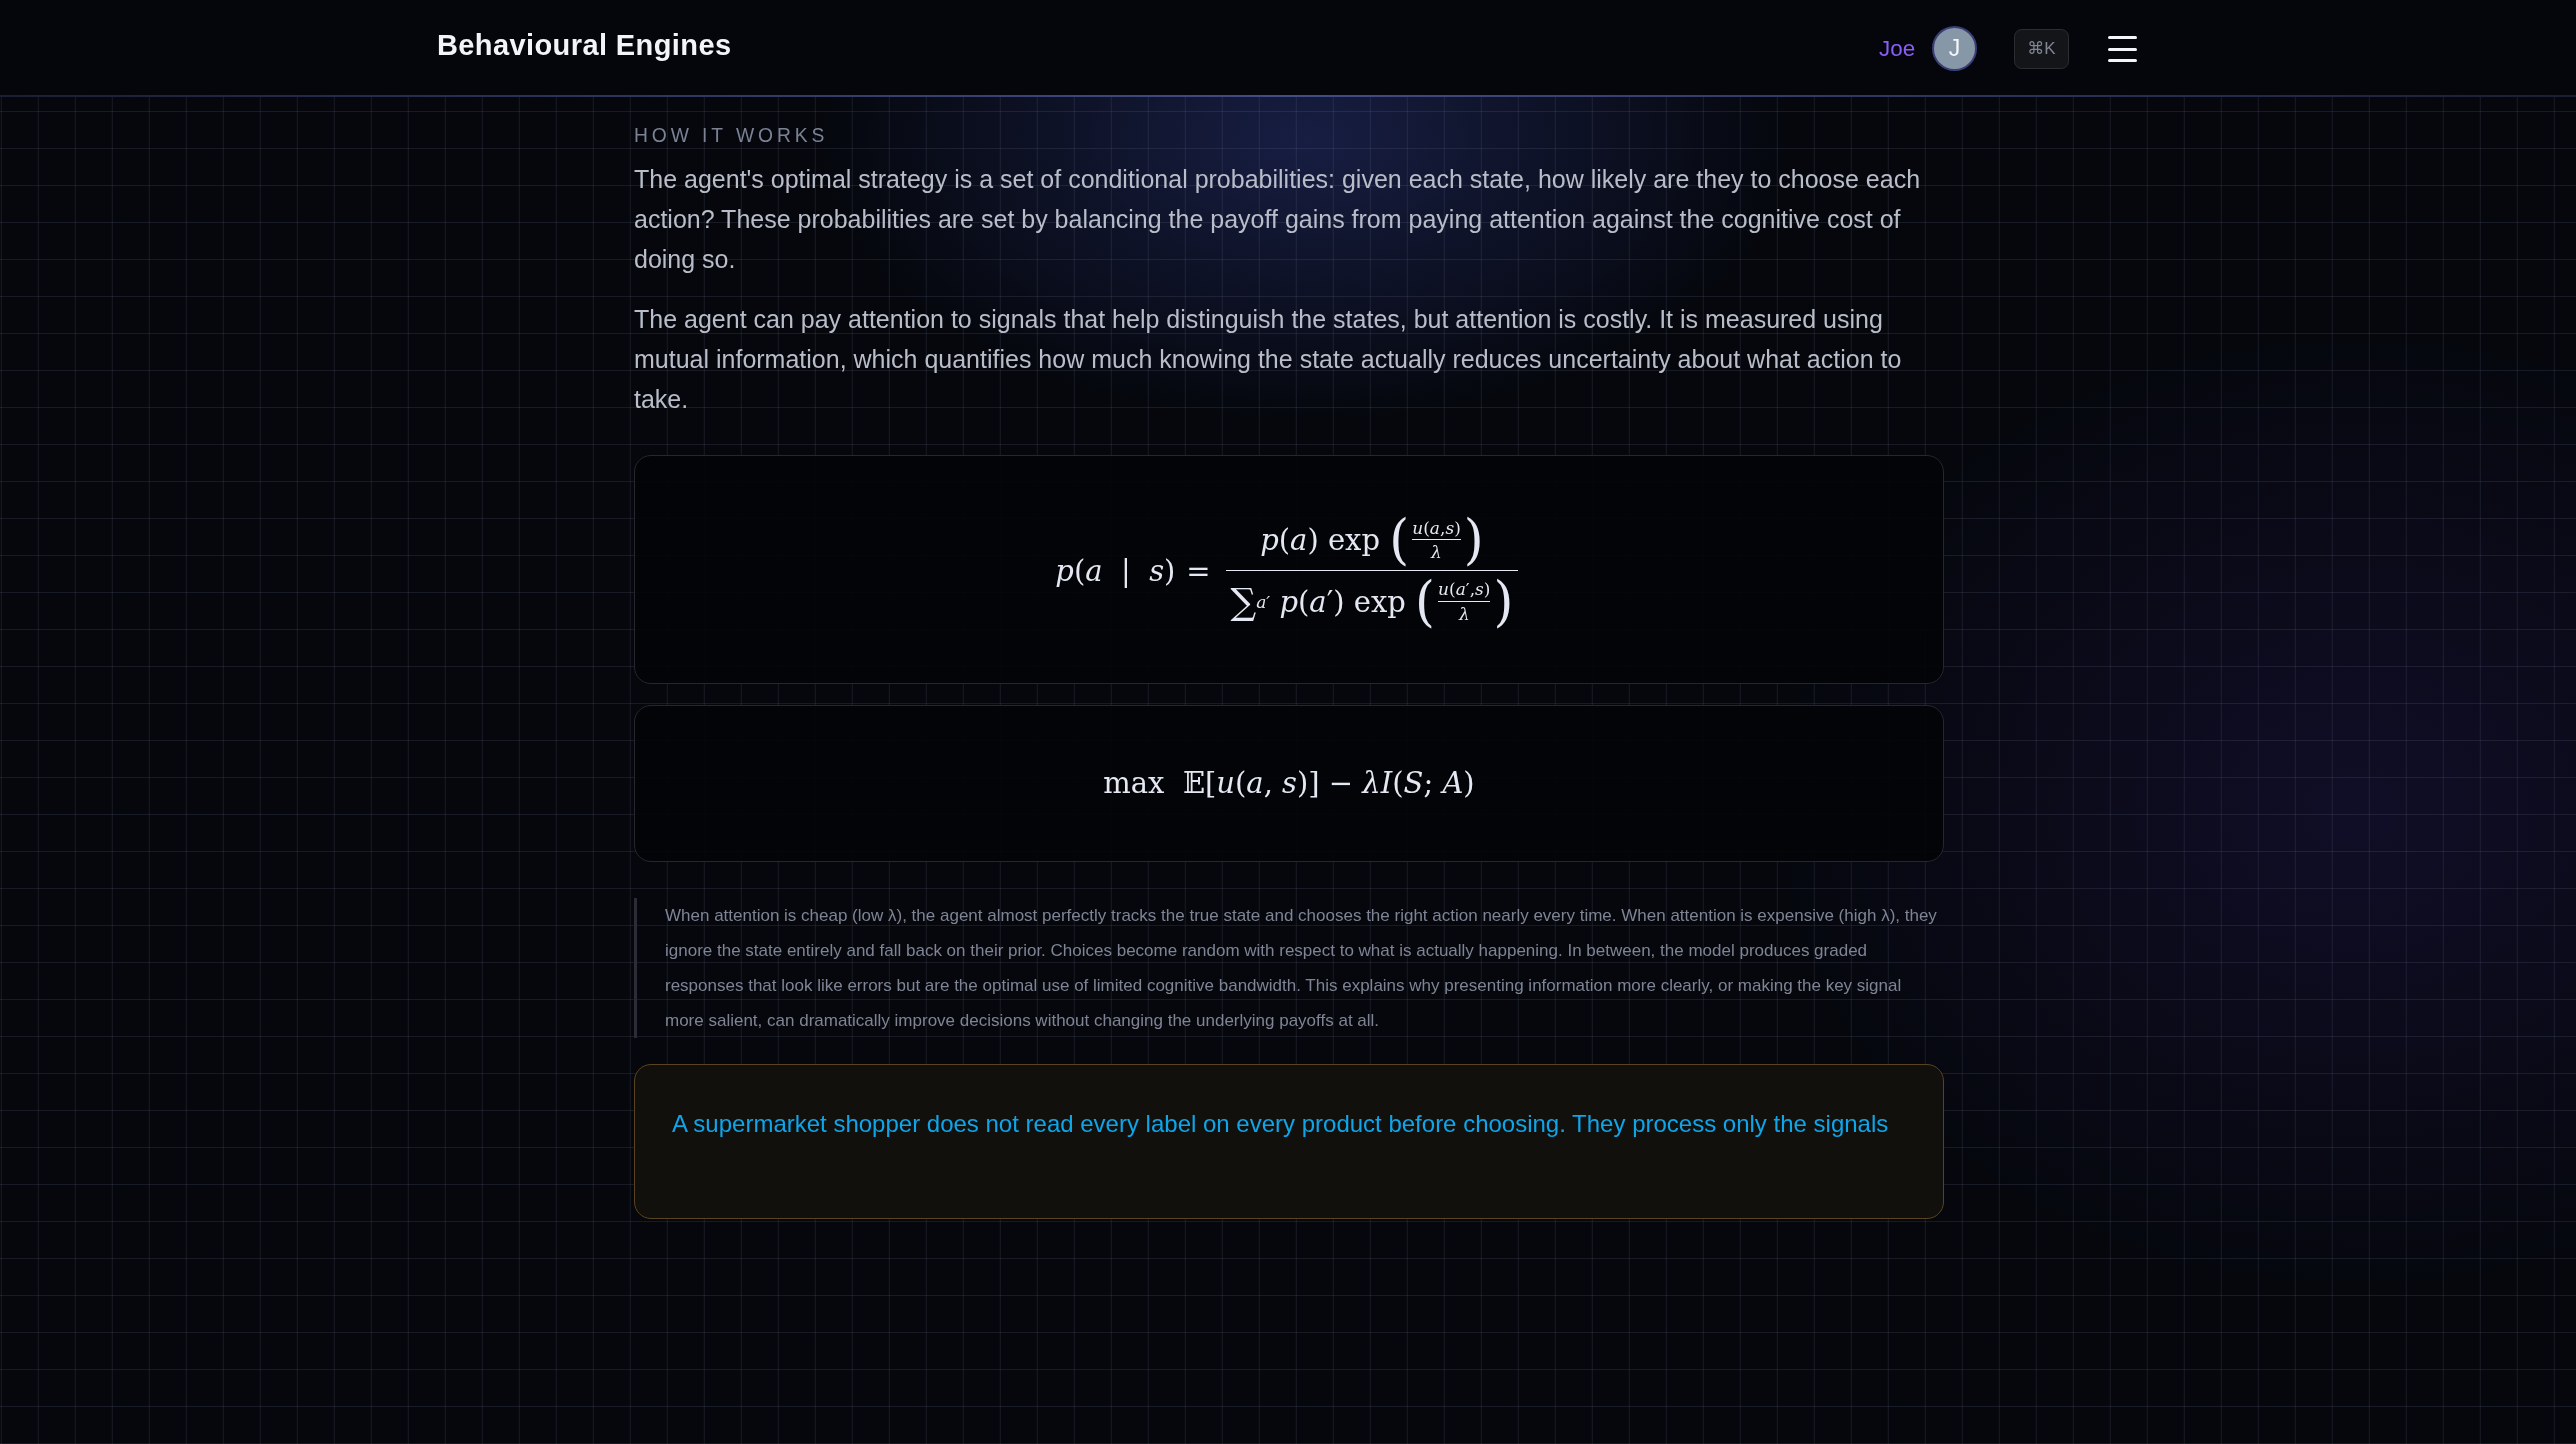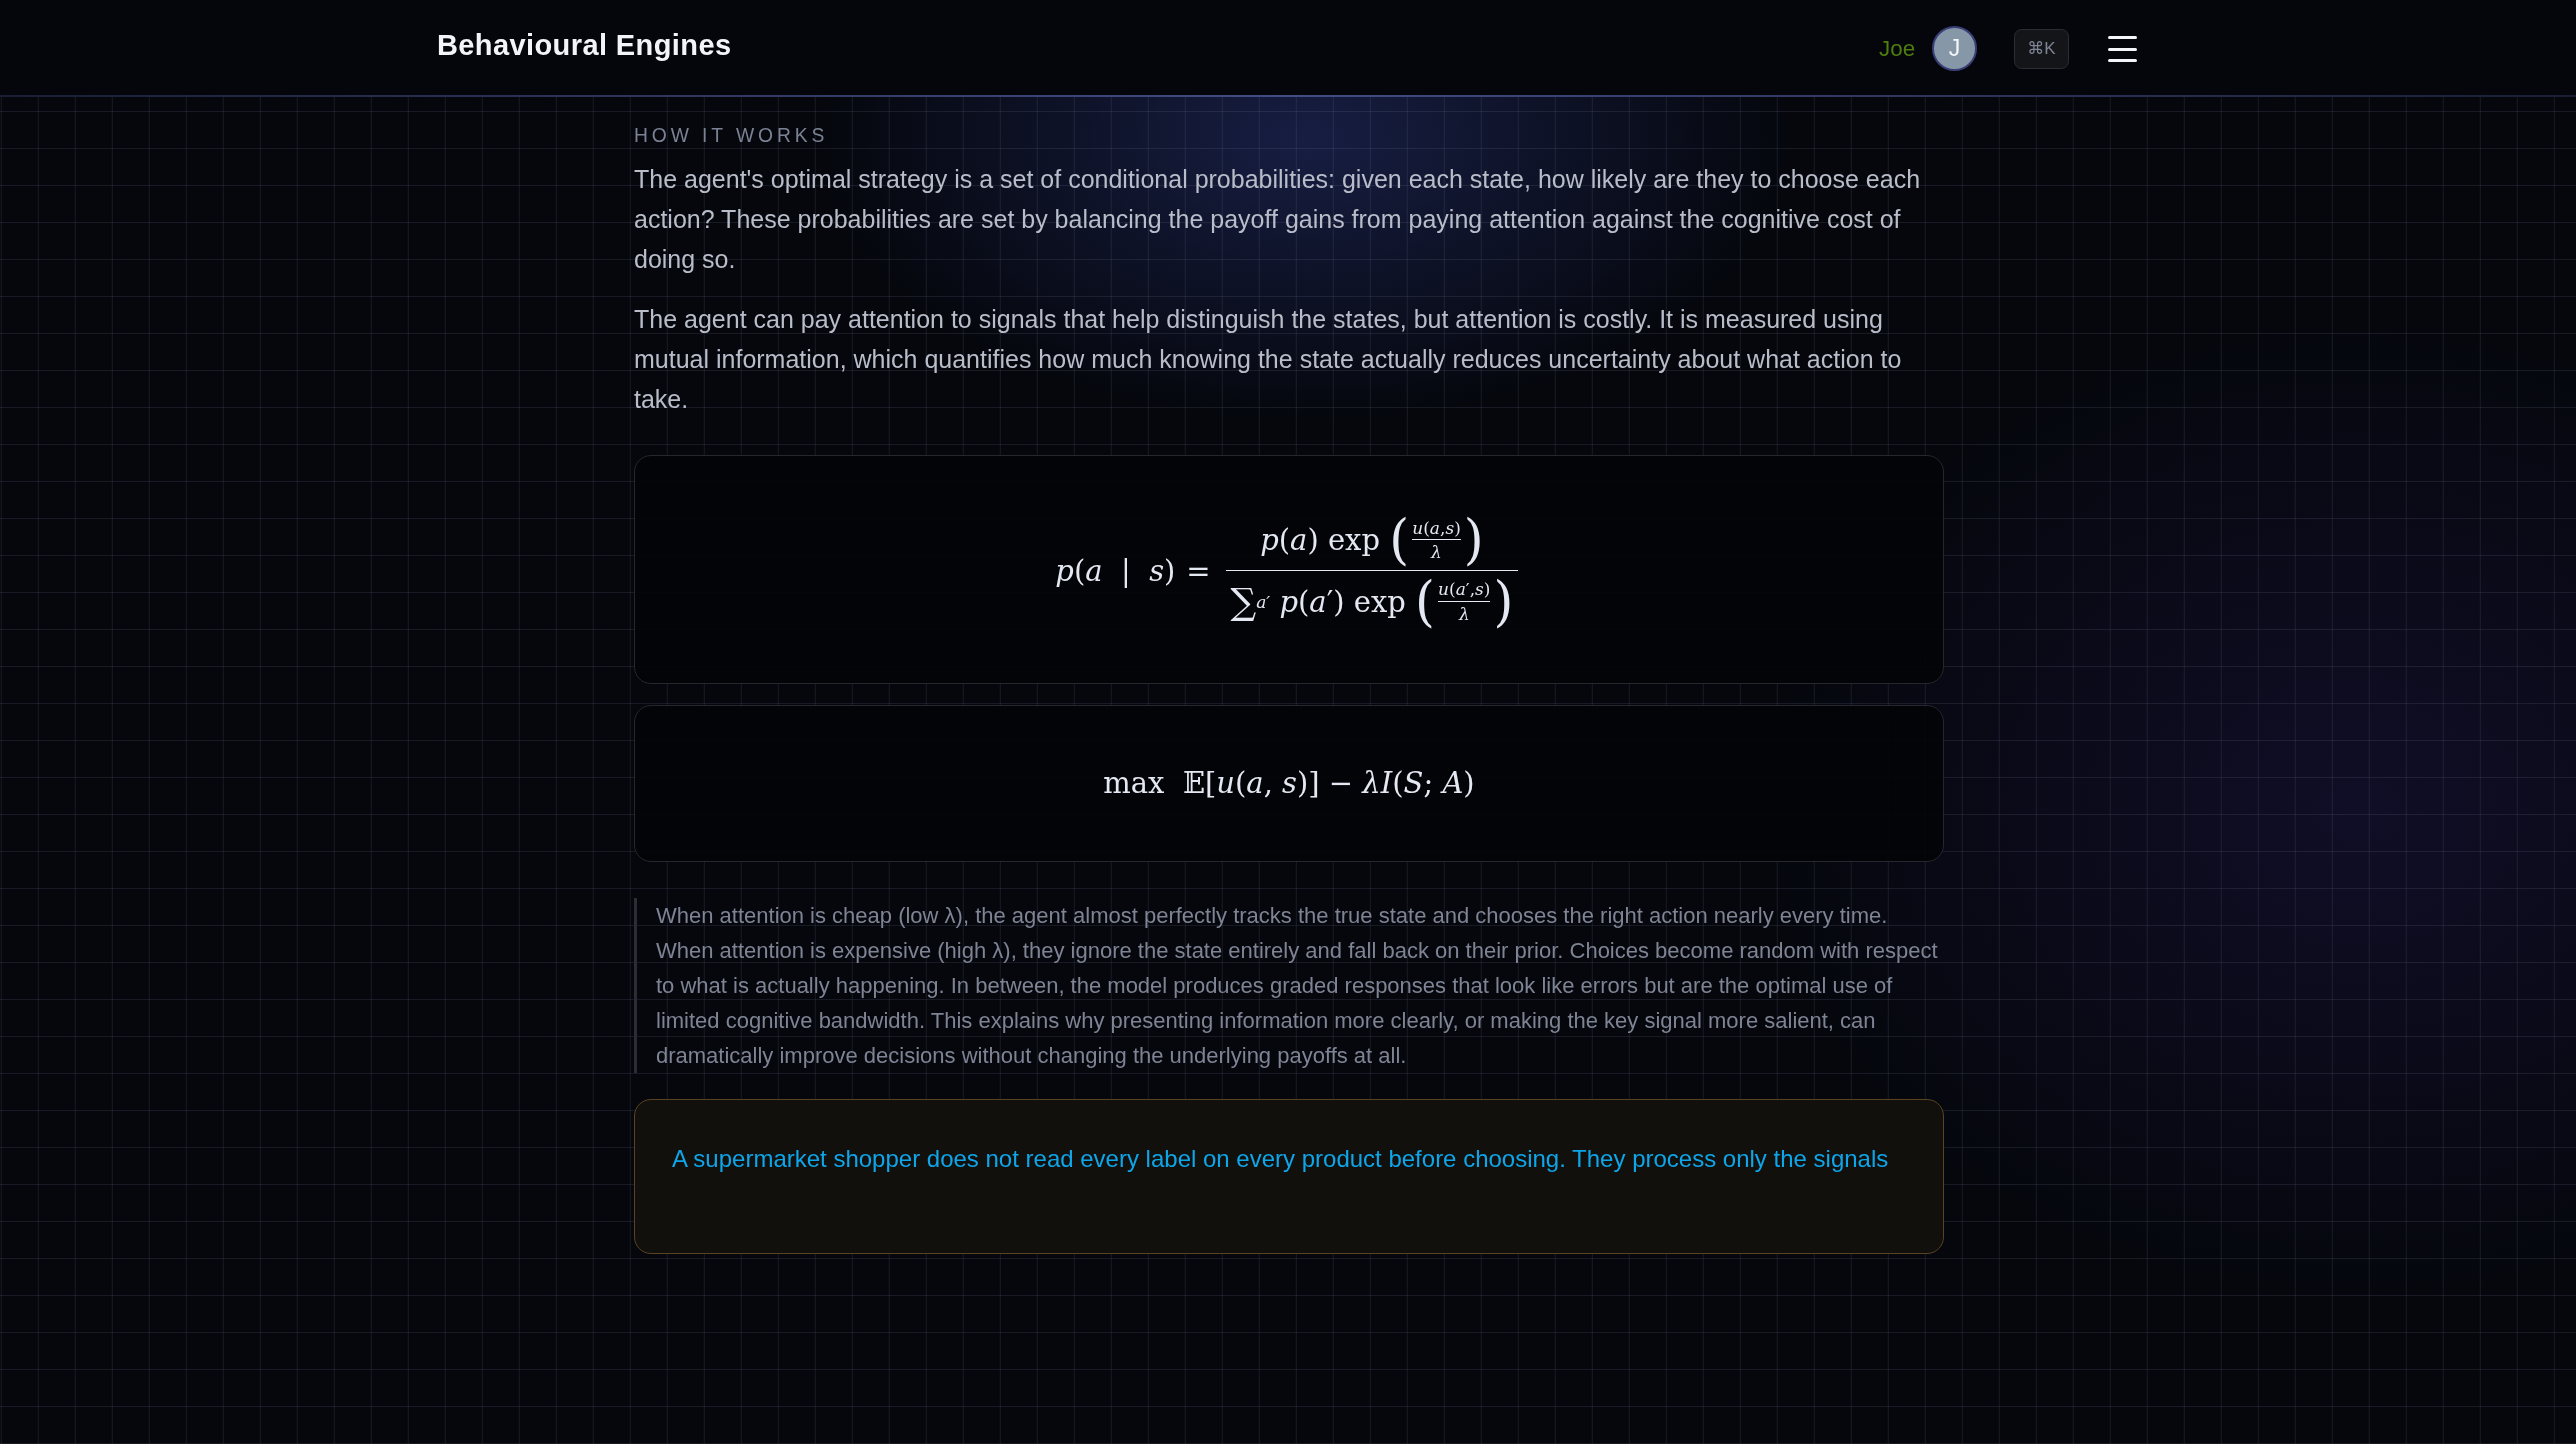--- a/index.html
+++ b/index.html
@@ -32,21 +32,21 @@
     border-bottom: 2.3px solid;
     border-image: linear-gradient(to right, rgba(40,46,80,0.6), rgba(70,80,140,0.95) 50%, rgba(40,46,80,0.6)) 1;
     z-index: 5;
   }
   .brand {
     position: absolute; left: 437px; top: 29px;
     font-size: 29px; font-weight: 700; color: #f2f4f8; letter-spacing: 0.4px;
   }
   .user-name {
     position: absolute; left: 1879px; top: 36px;
-    font-size: 22.4px; color: #4d7c0f;
+    font-size: 22.4px; color: #8b5cf6;
   }
   .avatar {
     position: absolute; left: 1932px; top: 26px; width: 45px; height: 45px;
     border-radius: 50%; background: #8698a8; border: 2.3px solid #3a3f78;
     color: #f4f6fa; font-size: 23px; text-align: center; line-height: 40px;
   }
   .kbd {
     position: absolute; left: 2014px; top: 29px; width: 55px; height: 40px;
     border-radius: 7.7px; background: #141518; border: 1.5px solid #2b2d33;
     color: #7d8597; font-size: 17px; text-align: center; line-height: 37px;
@@ -88,22 +88,22 @@
   .frac { display: inline-flex; flex-direction: column; align-items: center; margin: 0 4.6px; }
   .frac .num, .frac .den { padding: 0 4.6px; white-space: nowrap; display: flex; align-items: center; }
   .frac .bar { height: 1.5px; background: #e4e8f2; align-self: stretch; margin: 4.6px 0; }
   .small-frac { display: inline-flex; flex-direction: column; align-items: center; font-size: 17px; margin: 0 3.1px; }
   .small-frac .sbar { height: 1.2px; background: #e4e8f2; align-self: stretch; margin: 1.5px 0; }
   .paren { font-size: 51px; line-height: 1; transform: scaleY(1.05); font-weight: 200; color: #e4e8f2; }
   .sum { font-size: 36px; }
   .sub { font-size: 17px; vertical-align: -10.8px; font-style: italic; }
   .eq { margin: 0 10.8px; }
   .callout {
-    margin-top: 36px; border-left: 3.1px solid #2a2d36; padding-left: 19px;
-    font-size: 22px; line-height: 35px; color: #7e8494;
+    margin-top: 36px; border-left: 3.1px solid #2a2d36; padding-left: 28px;
+    font-size: 17px; line-height: 35px; color: #7e8494;
   }
   .eyebrow.rwe { margin-top: 116px; display: flex; align-items: center; }
   .bulb { width: 17px; height: 26px; margin-right: 14px; margin-left: 3.1px; }
   .example-card {
     margin-top: 26px; width: 1310px; height: 155px;
     background: #12100d;
     border: 1.5px solid #5a4320; border-radius: 17px;
     padding: 39px 37px;
   }
   .example-text { font-size: 24px; line-height: 40px; color: #0ea5e9; }

